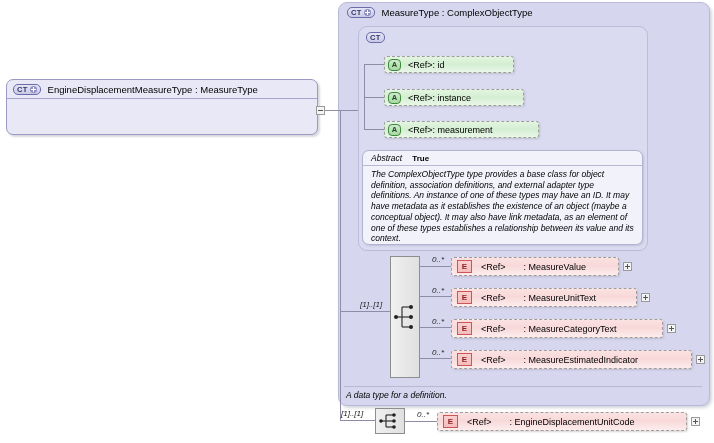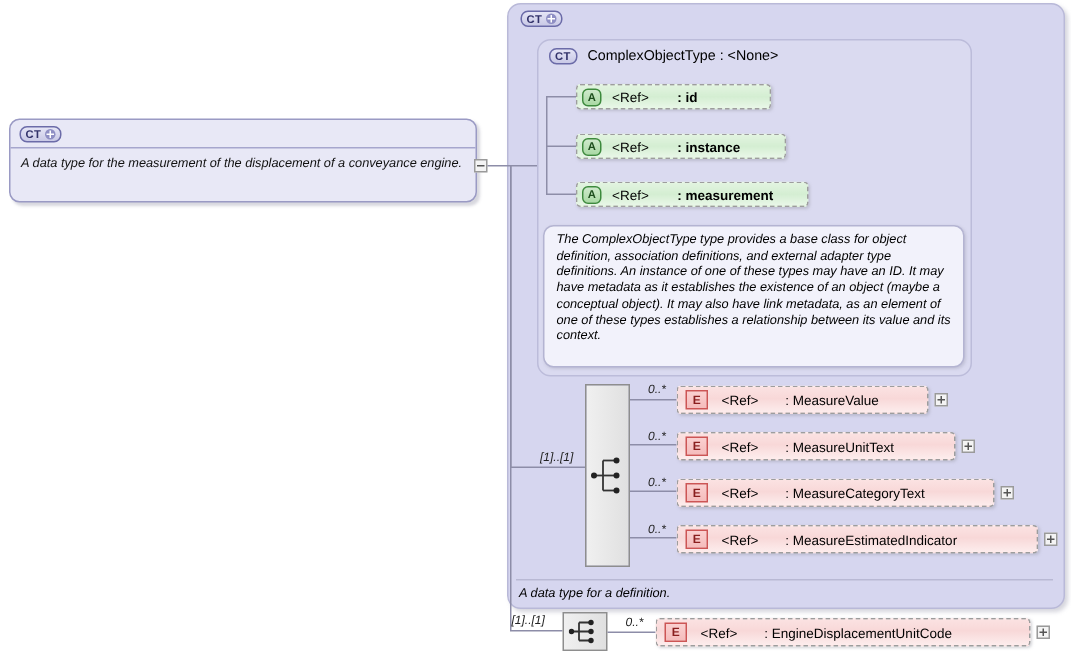--- a/index.html
+++ b/index.html
@@ -106,23 +106,22 @@
     display: flex;
     align-items: center;
     padding-left: 3px;
     box-shadow: 1px 1px 2px rgba(150,150,160,0.4);
   }
   .attr-ref {
     margin-left: 7px;
     font-size: 9px;
   }
   .attr-name {
-    margin-left: 19px;
+    margin-left: 0;
     font-size: 9px;
-    font-weight: bold;
   }
 
   
   .elem-box {
     border: 1px dashed #9d9d9d;
     border-radius: 3px;
     background: linear-gradient(to bottom, #fbe2e2 0%, #f8d8d8 45%, #fdeded 100%);
     display: flex;
     align-items: center;
     padding-left: 5px;
@@ -263,29 +262,29 @@
 
 <div class="canvas">
 
   <div class="box panel-outer" style="left:338px; top:2px; width:372px; height:404px;"></div>
 
   <div class="panel-title" style="left:347px; top:7px;">
     <span class="ico-ct">
       <span>CT</span>
         <i class="plus"></i>
     </span>
+    <span style="margin-left:7px; font-size:9.5px;">MeasureType : ComplexObjectType</span>
   </div>
 
   <div class="box panel-inner" style="left:358px; top:26px; width:290px; height:225px;"></div>
 
   <div class="panel-title" style="left:366px; top:32px;">
     <span class="ico-ct">
       <span>CT</span>
     </span>
-    <span style="margin-left:7px; font-size:9.5px;">ComplexObjectType : &lt;None&gt;</span>
   </div>
 
   <div class="ln v" style="left:364px; top:64px; height:66px;"></div>
   <div class="ln h" style="left:364px; top:64px; width:20px;"></div>
   <div class="ln h" style="left:364px; top:97px; width:20px;"></div>
   <div class="ln h" style="left:364px; top:129px; width:20px;"></div>
 
   <div class="box attr-box" style="left:384px; top:56px; width:130px; height:17px;">
     <span class="ico-a">A</span>
     <span class="attr-ref">&lt;Ref&gt;</span>
@@ -298,20 +297,24 @@
     <span class="attr-name">: instance</span>
   </div>
 
   <div class="box attr-box" style="left:384px; top:121px; width:155px; height:17px;">
     <span class="ico-a">A</span>
     <span class="attr-ref">&lt;Ref&gt;</span>
     <span class="attr-name">: measurement</span>
   </div>
 
   <div class="box doc-card" style="left:362px; top:150px; width:281px; height:95px;">
+    <div class="abs-row">
+      <span class="abs-label">Abstract</span>
+      <span class="abs-value">True</span>
+    </div>
     <div class="abs-text">The ComplexObjectType type provides a base class for object definition, association definitions, and external adapter type definitions. An instance of one of these types may have an ID. It may have metadata as it establishes the existence of an object (maybe a conceptual object). It may also have link metadata, as an element of one of these types establishes a relationship between its value and its context.</div>
   </div>
 
   <div class="seq" style="left:390px; top:256px; width:30px; height:122px;"></div>
   <svg style="position:absolute; left:394px; top:300px;" width="24" height="34">
     <line x1="1" y1="17" x2="8" y2="17" stroke="#333" stroke-width="1.2"></line>
     <line x1="8" y1="7" x2="8" y2="27" stroke="#333" stroke-width="1.2"></line>
     <line x1="8" y1="7" x2="16" y2="7" stroke="#333" stroke-width="1.2"></line>
     <line x1="8" y1="17" x2="16" y2="17" stroke="#333" stroke-width="1.2"></line>
     <line x1="8" y1="27" x2="16" y2="27" stroke="#333" stroke-width="1.2"></line>
@@ -362,22 +365,22 @@
 
   <div class="hrule" style="left:344px; top:386px; width:358px;"></div>
   <div class="foot-doc" style="left:346px; top:390px;">A data type for a definition.</div>
 
   <div class="box ct-def" style="left:6px; top:79px; width:312px; height:56px;">
     <div class="hdr">
       <span class="ico-ct">
         <span>CT</span>
           <i class="plus"></i>
       </span>
+      <span style="margin-left:7px; font-size:9.5px;">EngineDisplacementMeasureType : MeasureType</span>
     </div>
-    <div class="doc">A data type for the measurement of the displacement of a conveyance engine.</div>
   </div>
 
   <div class="tog" style="left:316px; top:106px;"></div>
   <div class="ln h" style="left:325px; top:110px; width:15px;"></div>
   <div class="ln v" style="left:340px; top:110px; height:202px;"></div>
   <div class="ln h" style="left:340px; top:110px; width:18px;"></div>
 
   <div class="ln v" style="left:340px; top:110px; height:310px;"></div>
   <div class="ln h" style="left:340px; top:420px; width:35px;"></div>
   <div class="card-label" style="left:341px; top:409px;">[1]..[1]</div>

